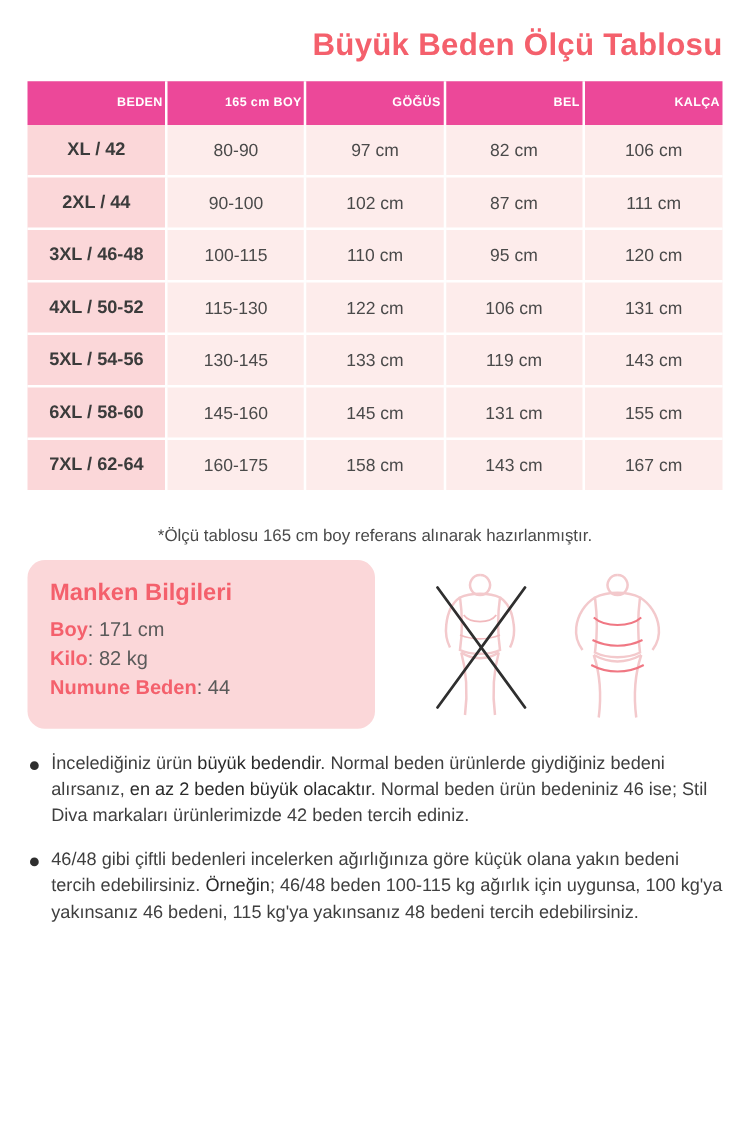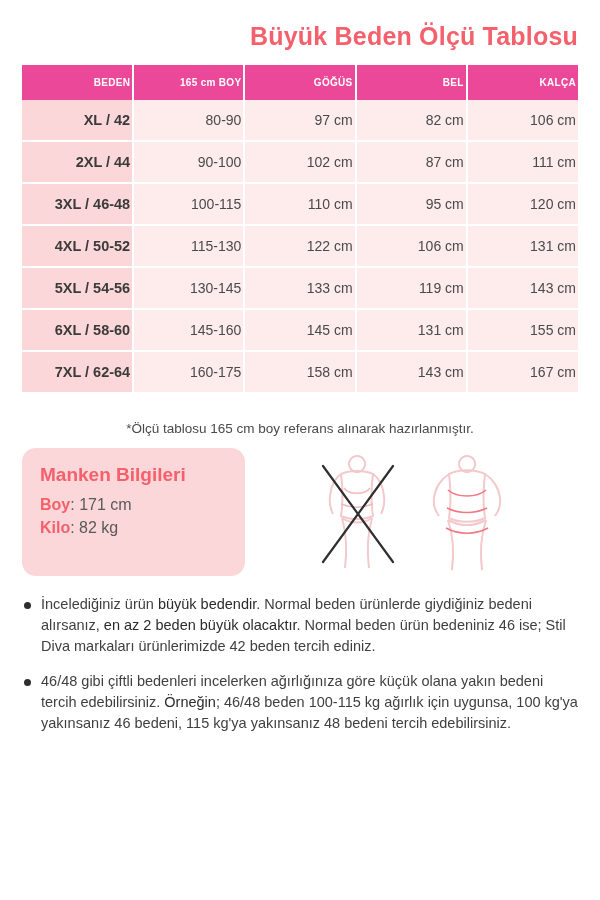--- a/index.html
+++ b/index.html
@@ -41,21 +41,21 @@
     font-weight: bold;
     padding: 12px 2px;
     text-align: right;
     border-right: 2px solid #ffffff;
     letter-spacing: 0.3px;
   }
   table.size-table th:last-child {
     border-right: none;
   }
   table.size-table td {
-    text-align: right;
+    text-align: center;
     font-size: 14px;
     padding: 12px 2px;
     border-bottom: 2px solid #ffffff;
     border-right: 2px solid #ffffff;
     color: #4a4a4a;
     margin-left: 43px;
   }
   table.size-table td:last-child {
     border-right: none;
   }
@@ -79,21 +79,21 @@
   }
   .model-section {
     position: relative;
     display: flex;
     align-items: stretch;
   }
   .model-card {
     background: #fbd7d9;
     border-radius: 14px;
     padding: 16px 18px 18px 18px;
-    width: 223px;
+    width: 278px;
     box-sizing: border-box;
   }
   .model-card h2 {
     margin: 0 0 10px 0;
     font-size: 19px;
     color: #f4606c;
     font-weight: bold;
   }
   .model-row {
     font-size: 16px;
@@ -213,20 +213,23 @@
   <div class="footnote">*Ölçü tablosu 165 cm boy referans alınarak hazırlanmıştır.</div>
 
   <div class="model-section">
     <div class="model-card">
       <h2>Manken Bilgileri</h2>
       <div class="model-row">
         <span>Boy</span><span class="val">: 171 cm</span>
       </div>
       <div class="model-row">
         <span>Kilo</span><span class="val">: 82 kg</span>
+      </div>
+      <div class="model-row">
+        <span>Numune Beden</span><span class="val">: 44</span>
       </div>
     </div>
 
     <div class="figures">
       <svg width="92" height="128" viewBox="0 0 92 128">
         <g fill="none" stroke="#f3c9cc" stroke-width="2">
           <path d="M46 8 a8 8 0 1 0 0.1 0"></path>
           <path d="M30 26 C24 30 20 38 19 48 C18 56 20 62 22 66"></path>
           <path d="M62 26 C68 30 72 38 73 48 C74 56 72 62 70 66"></path>
           <path d="M30 26 C38 22 54 22 62 26 C60 40 60 54 62 68 C54 72 38 72 30 68 C32 54 32 40 30 26 Z"></path>

